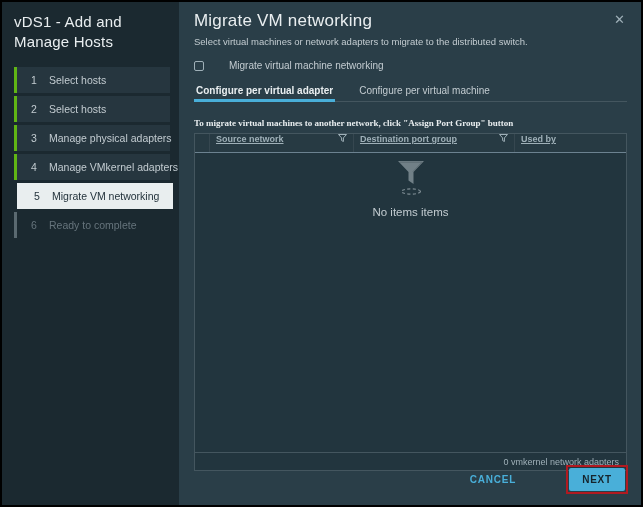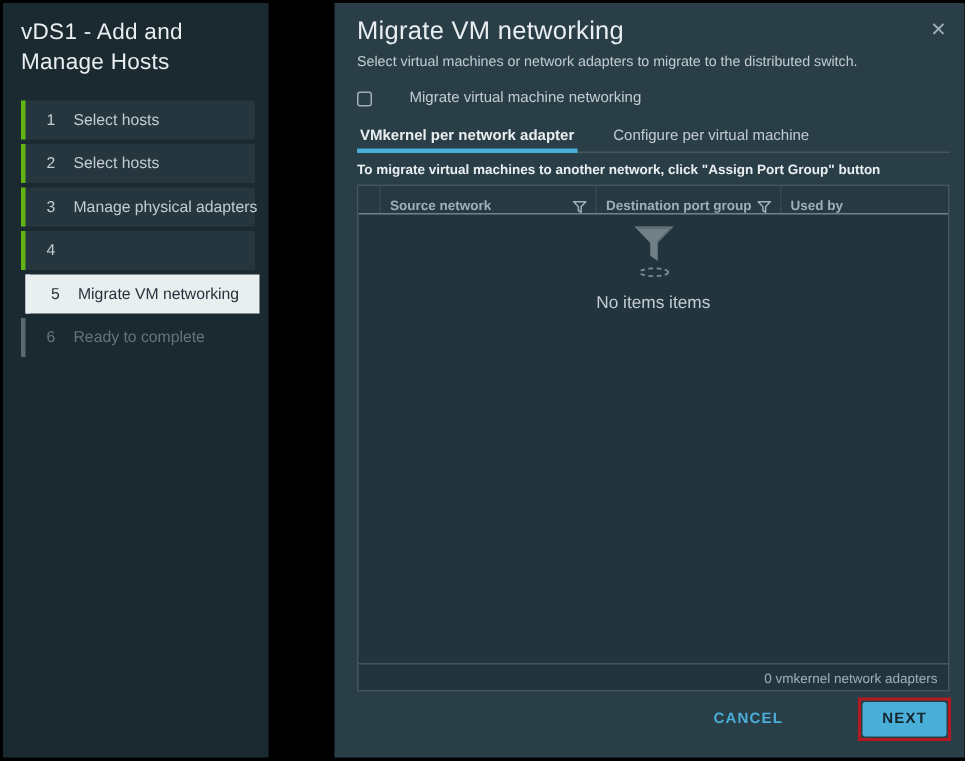--- a/index.html
+++ b/index.html
@@ -28,21 +28,20 @@
   body{
     font-family:"Liberation Sans",sans-serif;
     background:var(--frame);
     position:relative;
     overflow:hidden;
   }
   .dialog{
     position:absolute;
     left:2px;top:2px;right:2px;bottom:2px;
     display:flex;
-    gap:44px;
   }
   
   .sidebar{
     width:177px;
     background:var(--sidebar_bg);
     flex:0 0 auto;
     padding:10px 0 0 12px;
   }
   .sidebar-title{
     color:var(--text_primary);
@@ -148,24 +147,25 @@
     font-weight:700;
   }
   .tab.active::after{
     content:"";
     position:absolute;
     left:0;right:0;bottom:-1px;
     height:3px;
     background:var(--accent);
   }
   .note{
-    margin-top:6px;
+    margin-top:16px;
     color:var(--text_primary);
     font-size:9px;
     font-weight:700;
+    font-family:Liberation Serif, serif;
   }
   
   .grid{
     margin-top:5px;
     border:1px solid var(--border_subtle);
     height:338px;
     display:flex;
     flex-direction:column;
     background:var(--grid_bg);
   }
@@ -175,24 +175,25 @@
     background:var(--grid_header_bg);
     border-bottom:1px solid var(--header_underline);
     align-items:center;
     font-size:9px;
     font-weight:700;
     color:var(--text_muted);
     flex:0 0 auto;
   }
   .gh-cell{
     display:flex;
-    align-items:flex-end;
+    align-items:flex-start;
     height:100%;
     padding:0 6px;
     border-right:1px solid rgba(255,255,255,0.07);
+    text-decoration:underline;
   }
   .gh-cell:last-child{border-right:none;}
   .gh-sel{width:15px;flex:0 0 auto;padding:0;}
   .gh-source{width:144px;flex:0 0 auto;}
   .gh-used{width:111px;flex:0 0 auto;}
   .gh-dest{flex:1;}
   .gh-label{flex:1;white-space:nowrap;overflow:hidden;}
   .filter-icon{
     flex:0 0 auto;
     margin-left:4px;
@@ -279,20 +280,21 @@
       <div class="step">
         <span class="num">2</span>
         <span class="lbl">Select hosts</span>
       </div>
       <div class="step">
         <span class="num">3</span>
         <span class="lbl">Manage physical adapters</span>
       </div>
       <div class="step">
         <span class="num">4</span>
+        <span class="lbl">Manage VMkernel adapters</span>
       </div>
       <div class="step active">
         <span class="num">5</span>
         <span class="lbl">Migrate VM networking</span>
       </div>
       <div class="step disabled">
         <span class="num">6</span>
         <span class="lbl">Ready to complete</span>
       </div>
     </div>
@@ -303,21 +305,21 @@
     <div class="page-title">Migrate VM networking</div>
     <div class="close-btn">✕</div>
     <div class="subtitle">Select virtual machines or network adapters to migrate to the distributed switch.</div>
 
     <div class="checkbox-row">
       <span class="checkbox"></span>
       <span class="checkbox-label">Migrate virtual machine networking</span>
     </div>
 
     <div class="tabs">
-      <div class="tab active">VMkernel per network adapter</div>
+      <div class="tab active">Configure per virtual adapter</div>
       <div class="tab">Configure per virtual machine</div>
     </div>
 
     <div class="note">To migrate virtual machines to another network, click "Assign Port Group" button</div>
 
     <div class="grid">
       <div class="grid-header">
         <div class="gh-cell gh-sel"></div>
         <div class="gh-cell gh-source">
           <span class="gh-label">Source network</span>

